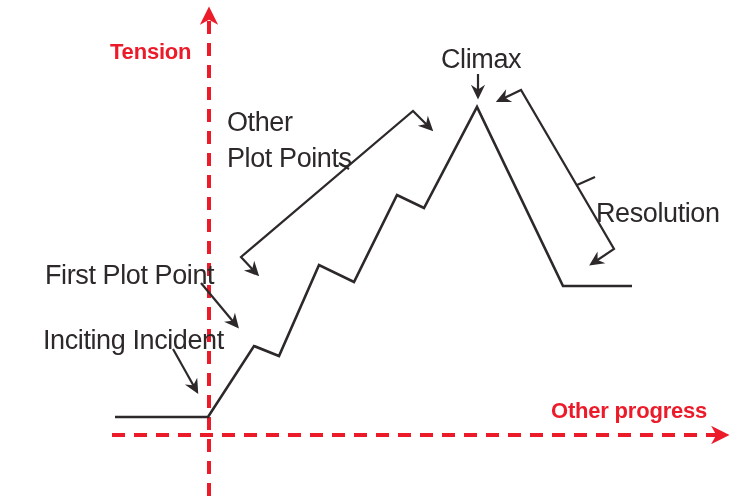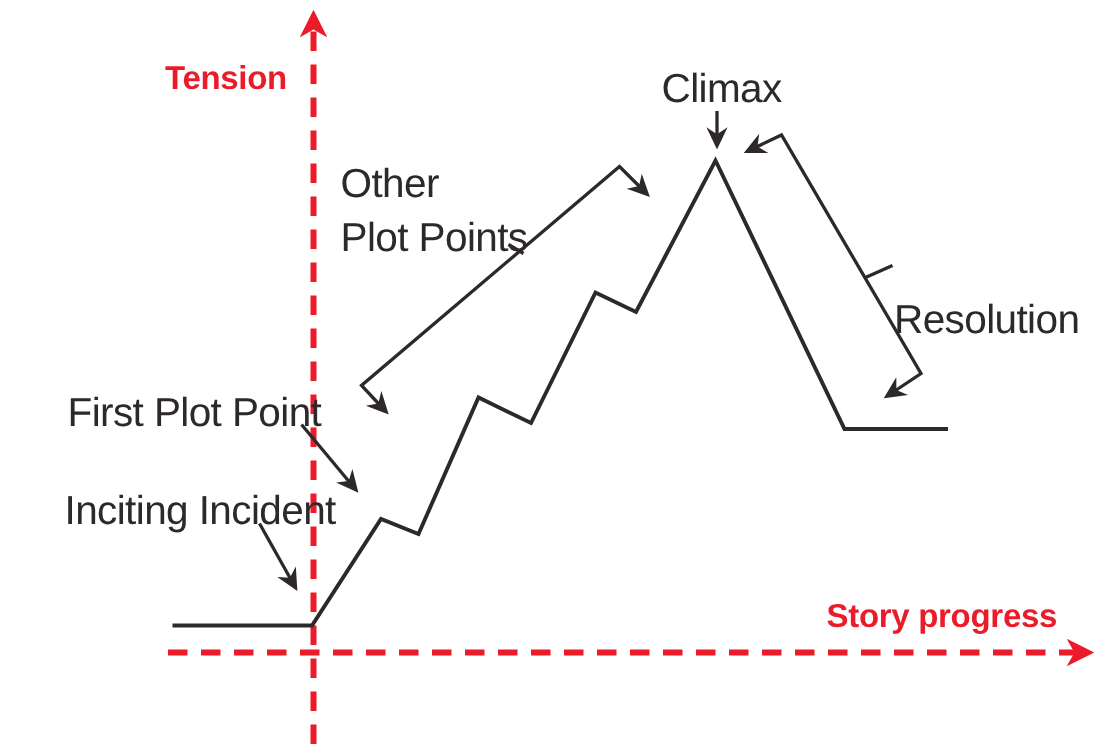--- a/index.html
+++ b/index.html
@@ -75,21 +75,21 @@
         <polyline points="201,283 236,325" class="anno-line" stroke-width="2.2" marker-end="url(#ink-arrow)"></polyline>
         <polyline points="173,349 196,390" class="anno-line" stroke-width="2.2" marker-end="url(#ink-arrow)"></polyline>
         <polyline points="256,273 241,257 413,111 430,128" class="anno-line" stroke-width="2.2" marker-start="url(#ink-arrow)" marker-end="url(#ink-arrow)"></polyline>
         <polyline points="500,100 521,90 614,249 593,263" class="anno-line" stroke-width="2.2" marker-start="url(#ink-arrow)" marker-end="url(#ink-arrow)"></polyline>
         <polyline points="339,163 349,169" class="anno-line" stroke-width="2.2"></polyline>
         <polyline points="577,185 595,177" class="anno-line" stroke-width="2.2"></polyline>
       </g>
   </svg>
 
   <div class="lbl red lbl-tension">Tension</div>
-  <div class="lbl red lbl-story-progress">Story progress</div>
+  <div class="lbl red lbl-story-progress">Other progress</div>
   <div class="lbl lbl-climax">Climax</div>
   <div class="lbl lbl-other-plot-points">Other
 Plot Points</div>
   <div class="lbl lbl-first-plot-point">First Plot Point</div>
   <div class="lbl lbl-inciting-incident">Inciting Incident</div>
   <div class="lbl lbl-resolution">Resolution</div>
 
 </div>
 
 </body></html>

